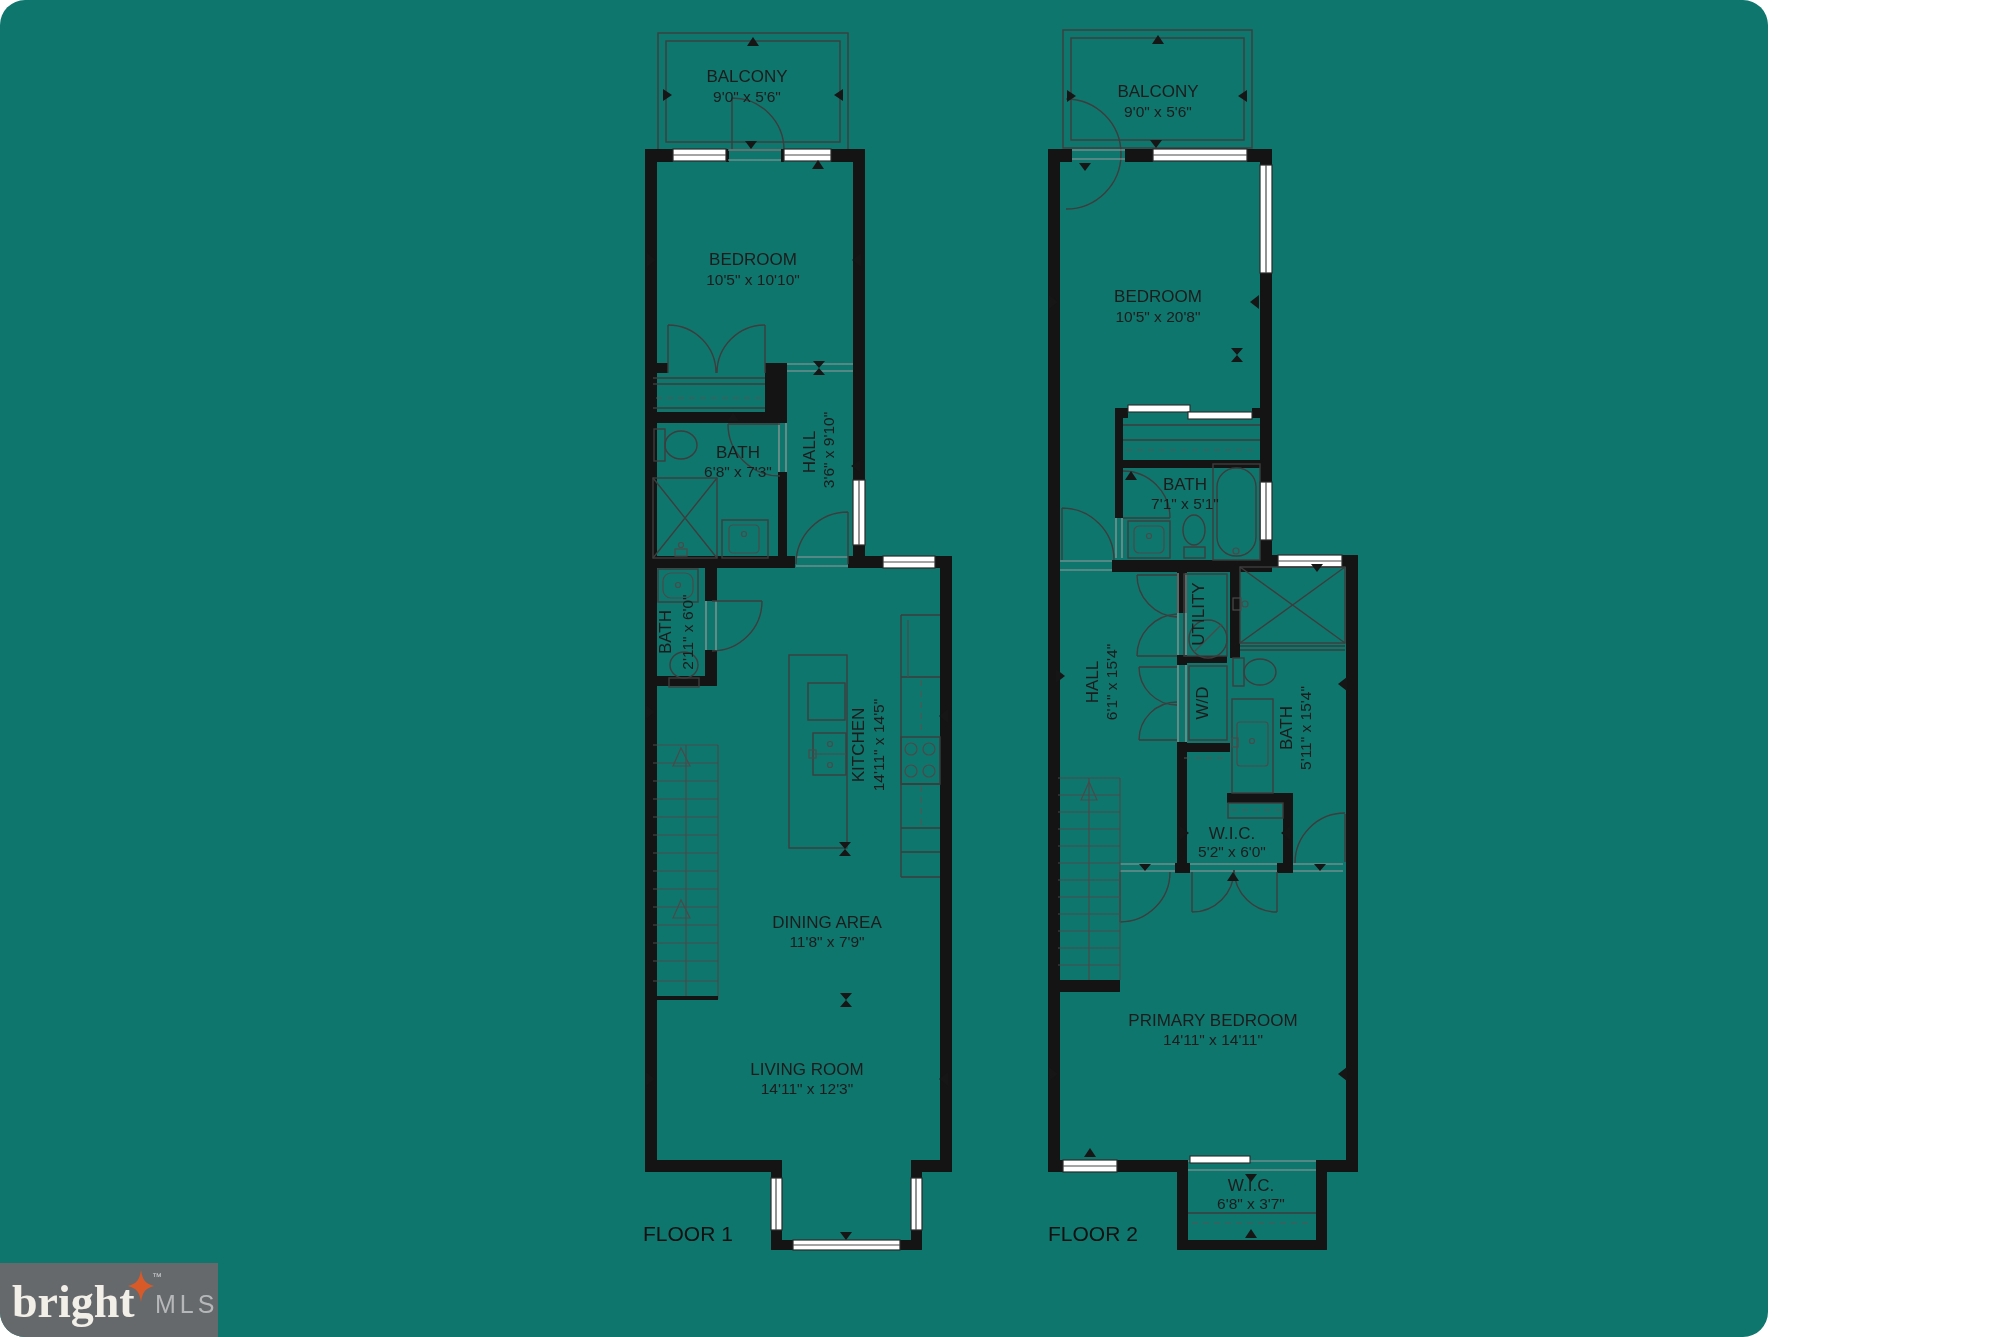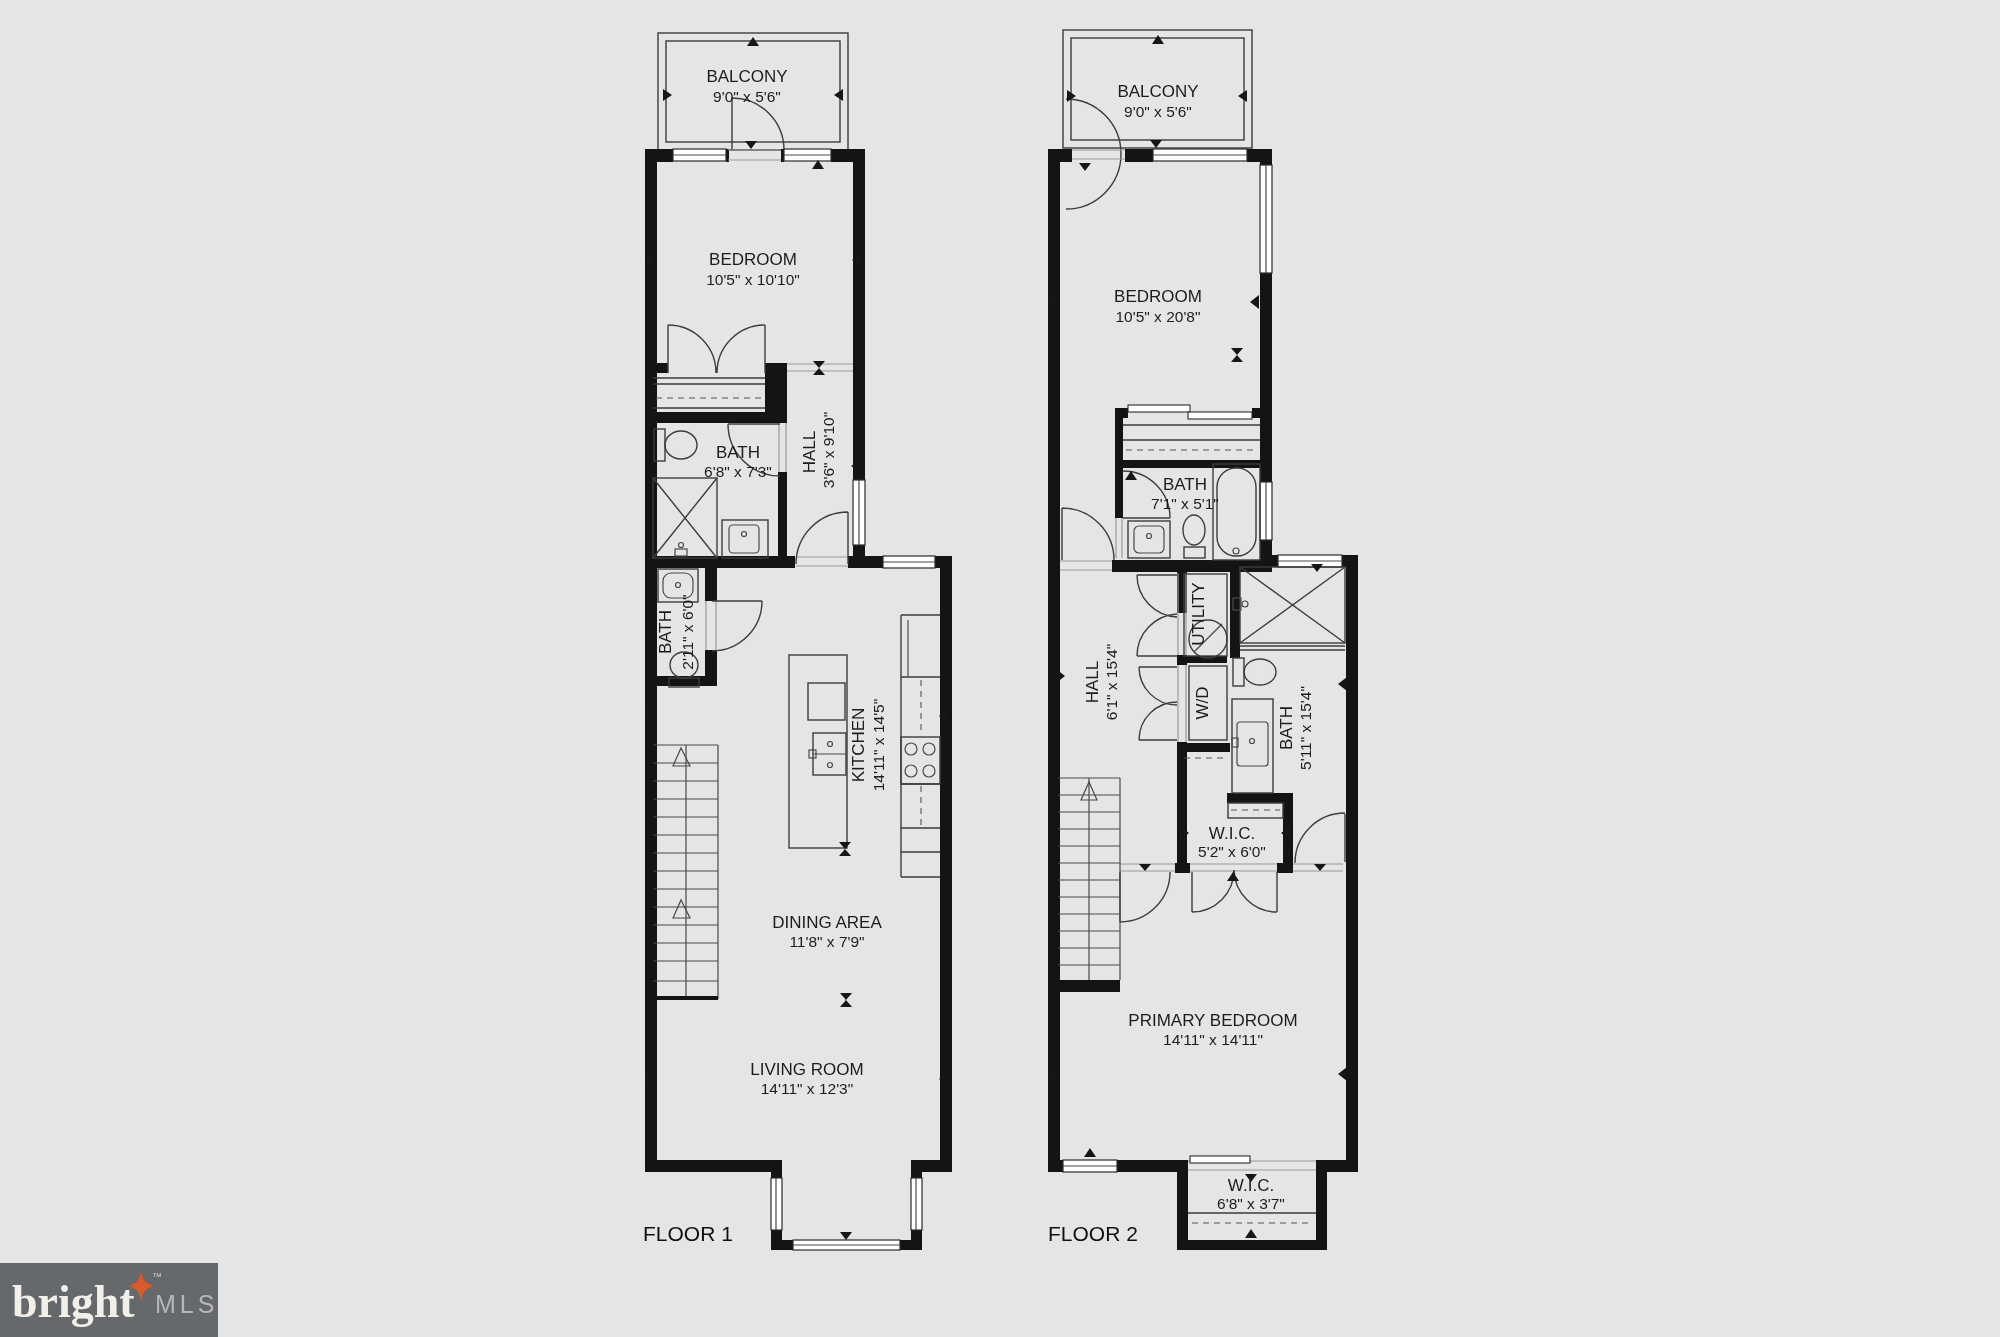--- a/index.html
+++ b/index.html
@@ -1,17 +1,17 @@
 <!DOCTYPE html>
 <html><head>
 <meta charset="utf-8">
 <style>
   html,body{margin:0;padding:0;background:#ffffff;}
-  .page{position:relative;width:2000px;height:1337px;background:#e5e5e5;overflow:hidden;
-        font-family:"Liberation Sans", sans-serif;}
+  .page{position:relative;width:1768px;height:1337px;background:#0f766e;overflow:hidden;
+        font-family:"Liberation Sans", sans-serif;border-radius:25px;}
   svg{display:block}
   .room-name{font-family:"Liberation Sans",sans-serif;font-size:17px;fill:#1c1c1c;}
   .room-dims{font-family:"Liberation Sans",sans-serif;font-size:15.5px;fill:#1c1c1c;}
   .floor-label{font-family:"Liberation Sans",sans-serif;font-size:21px;fill:#111;}
   .wall{fill:#141414;stroke:none;}
   .thin{stroke:#3d3d3d;stroke-width:1.4;fill:none;}
   .thin2{stroke:#4a4a4a;stroke-width:1.2;fill:none;}
   .dash{stroke:#555;stroke-width:1.1;fill:none;stroke-dasharray:6 5;}
   .sill{stroke:#9a9a9a;stroke-width:1.2;fill:none;}
   .winbox{fill:#ffffff;stroke:#2b2b2b;stroke-width:1.2;}

